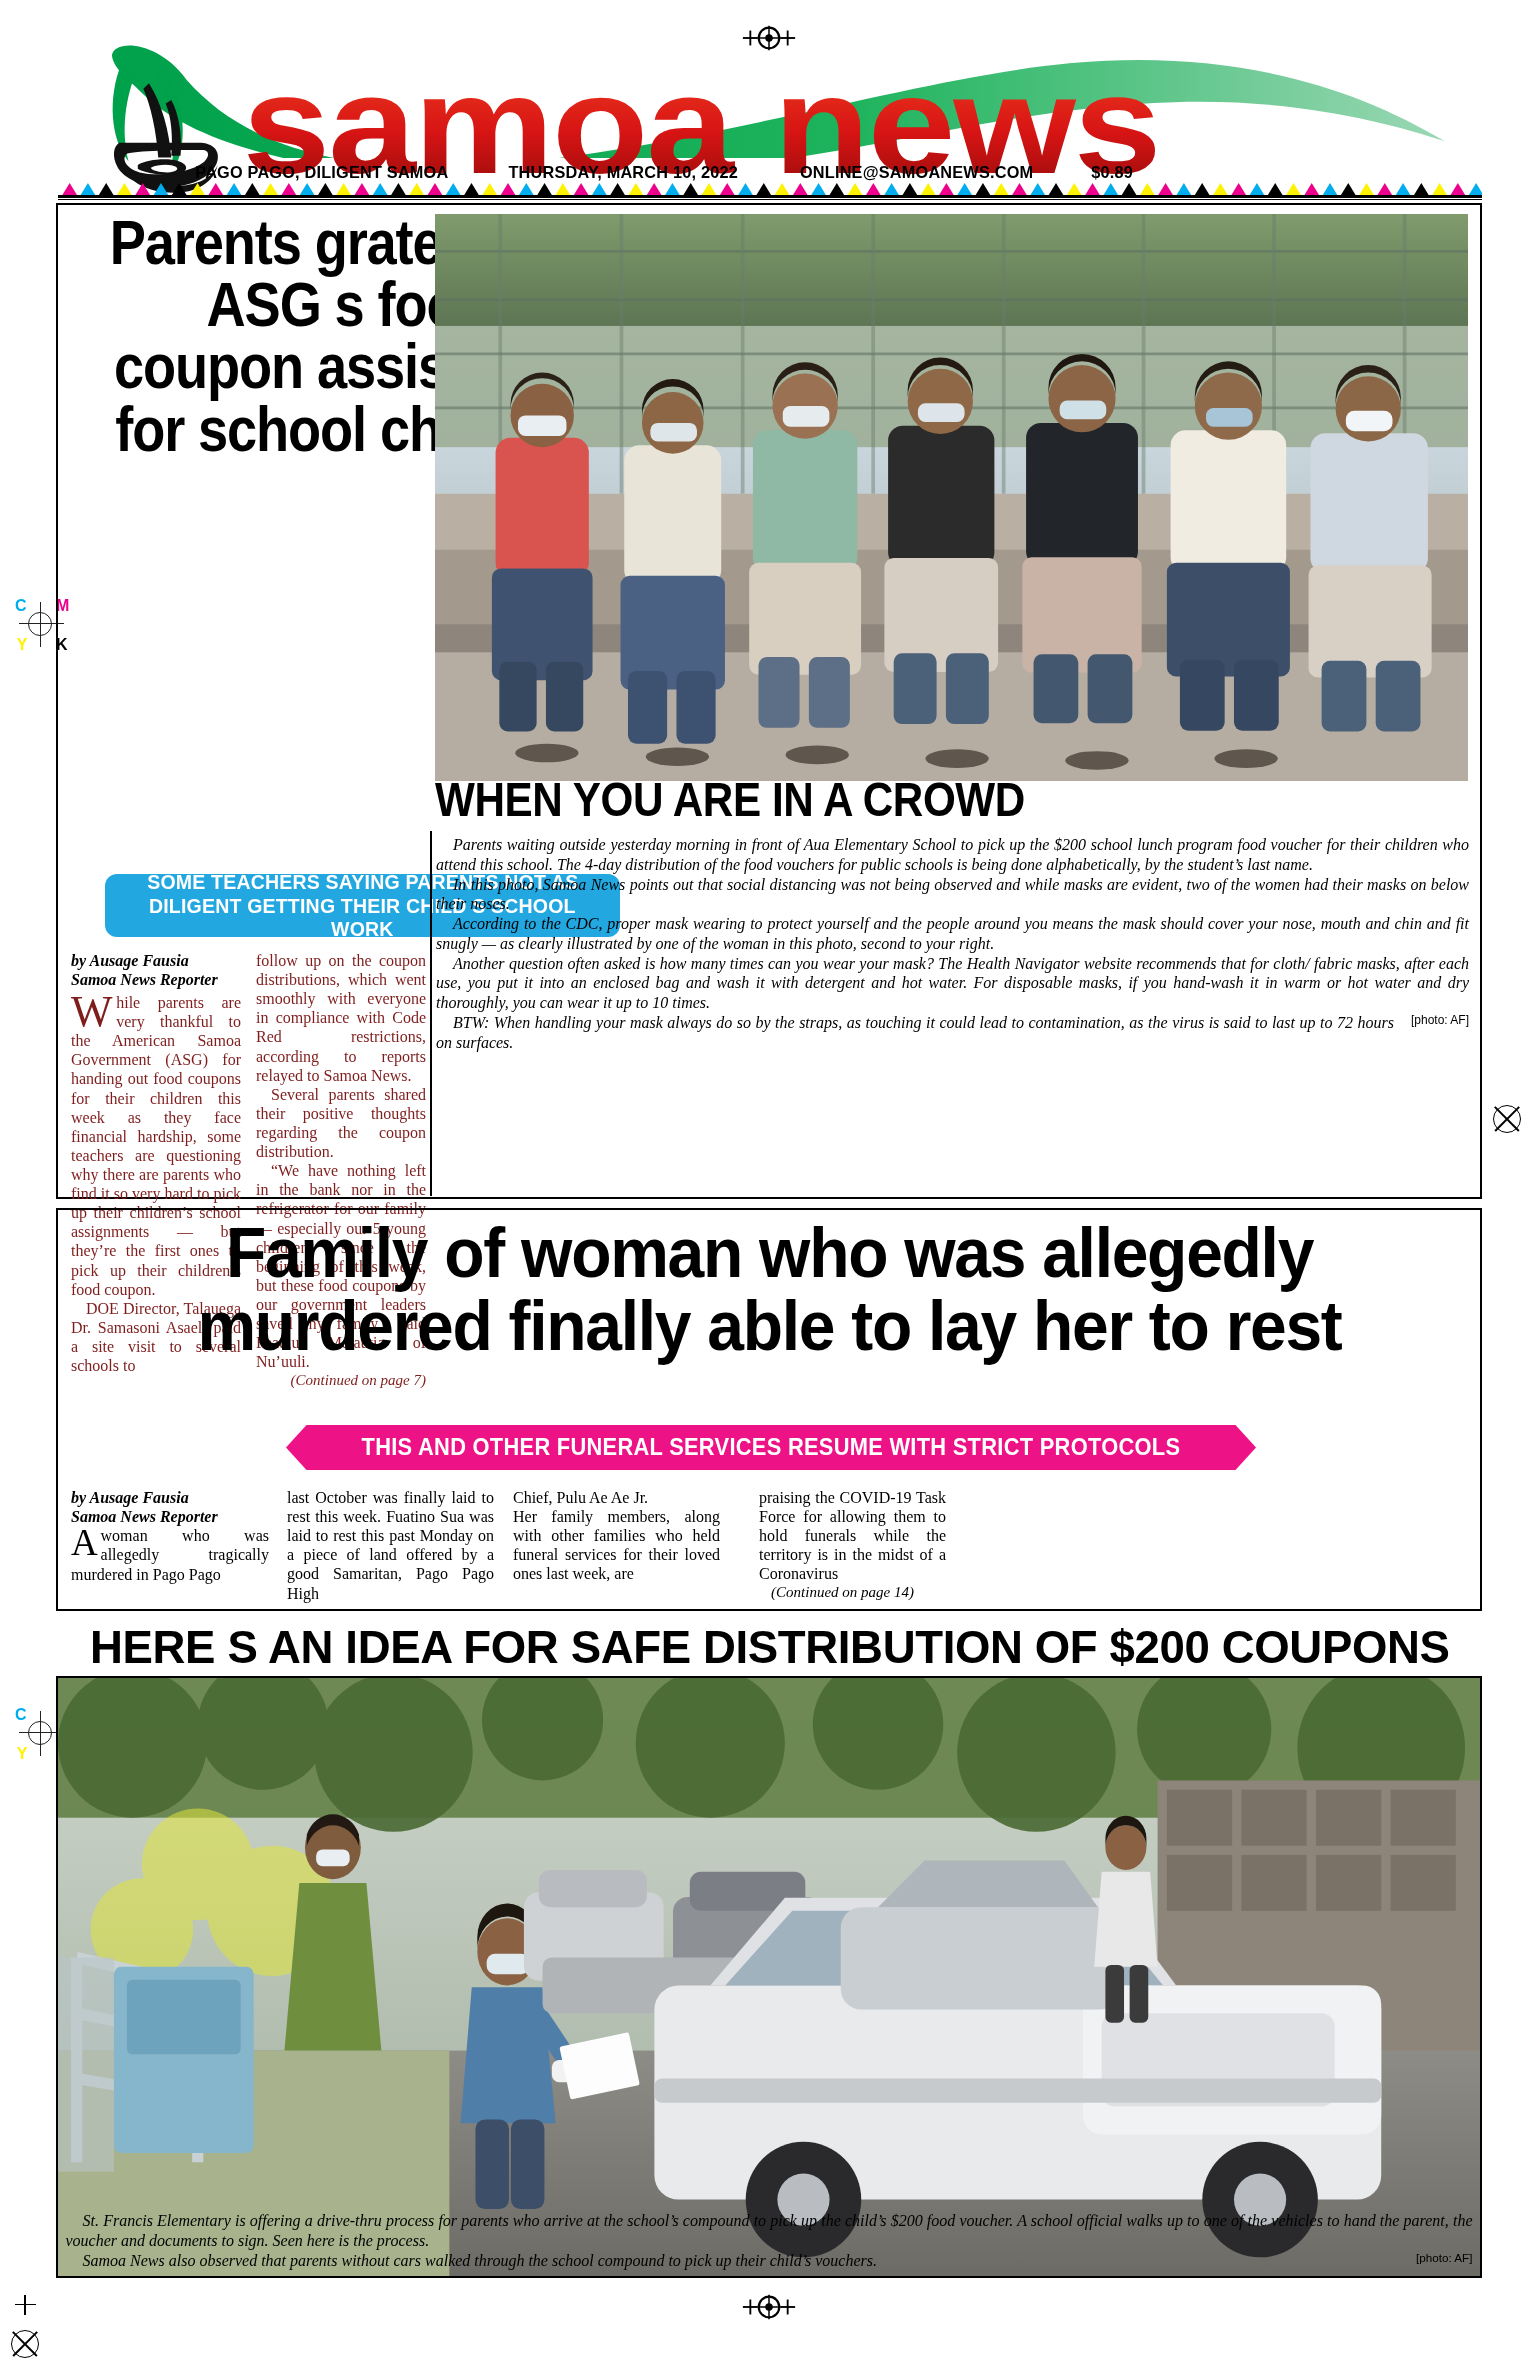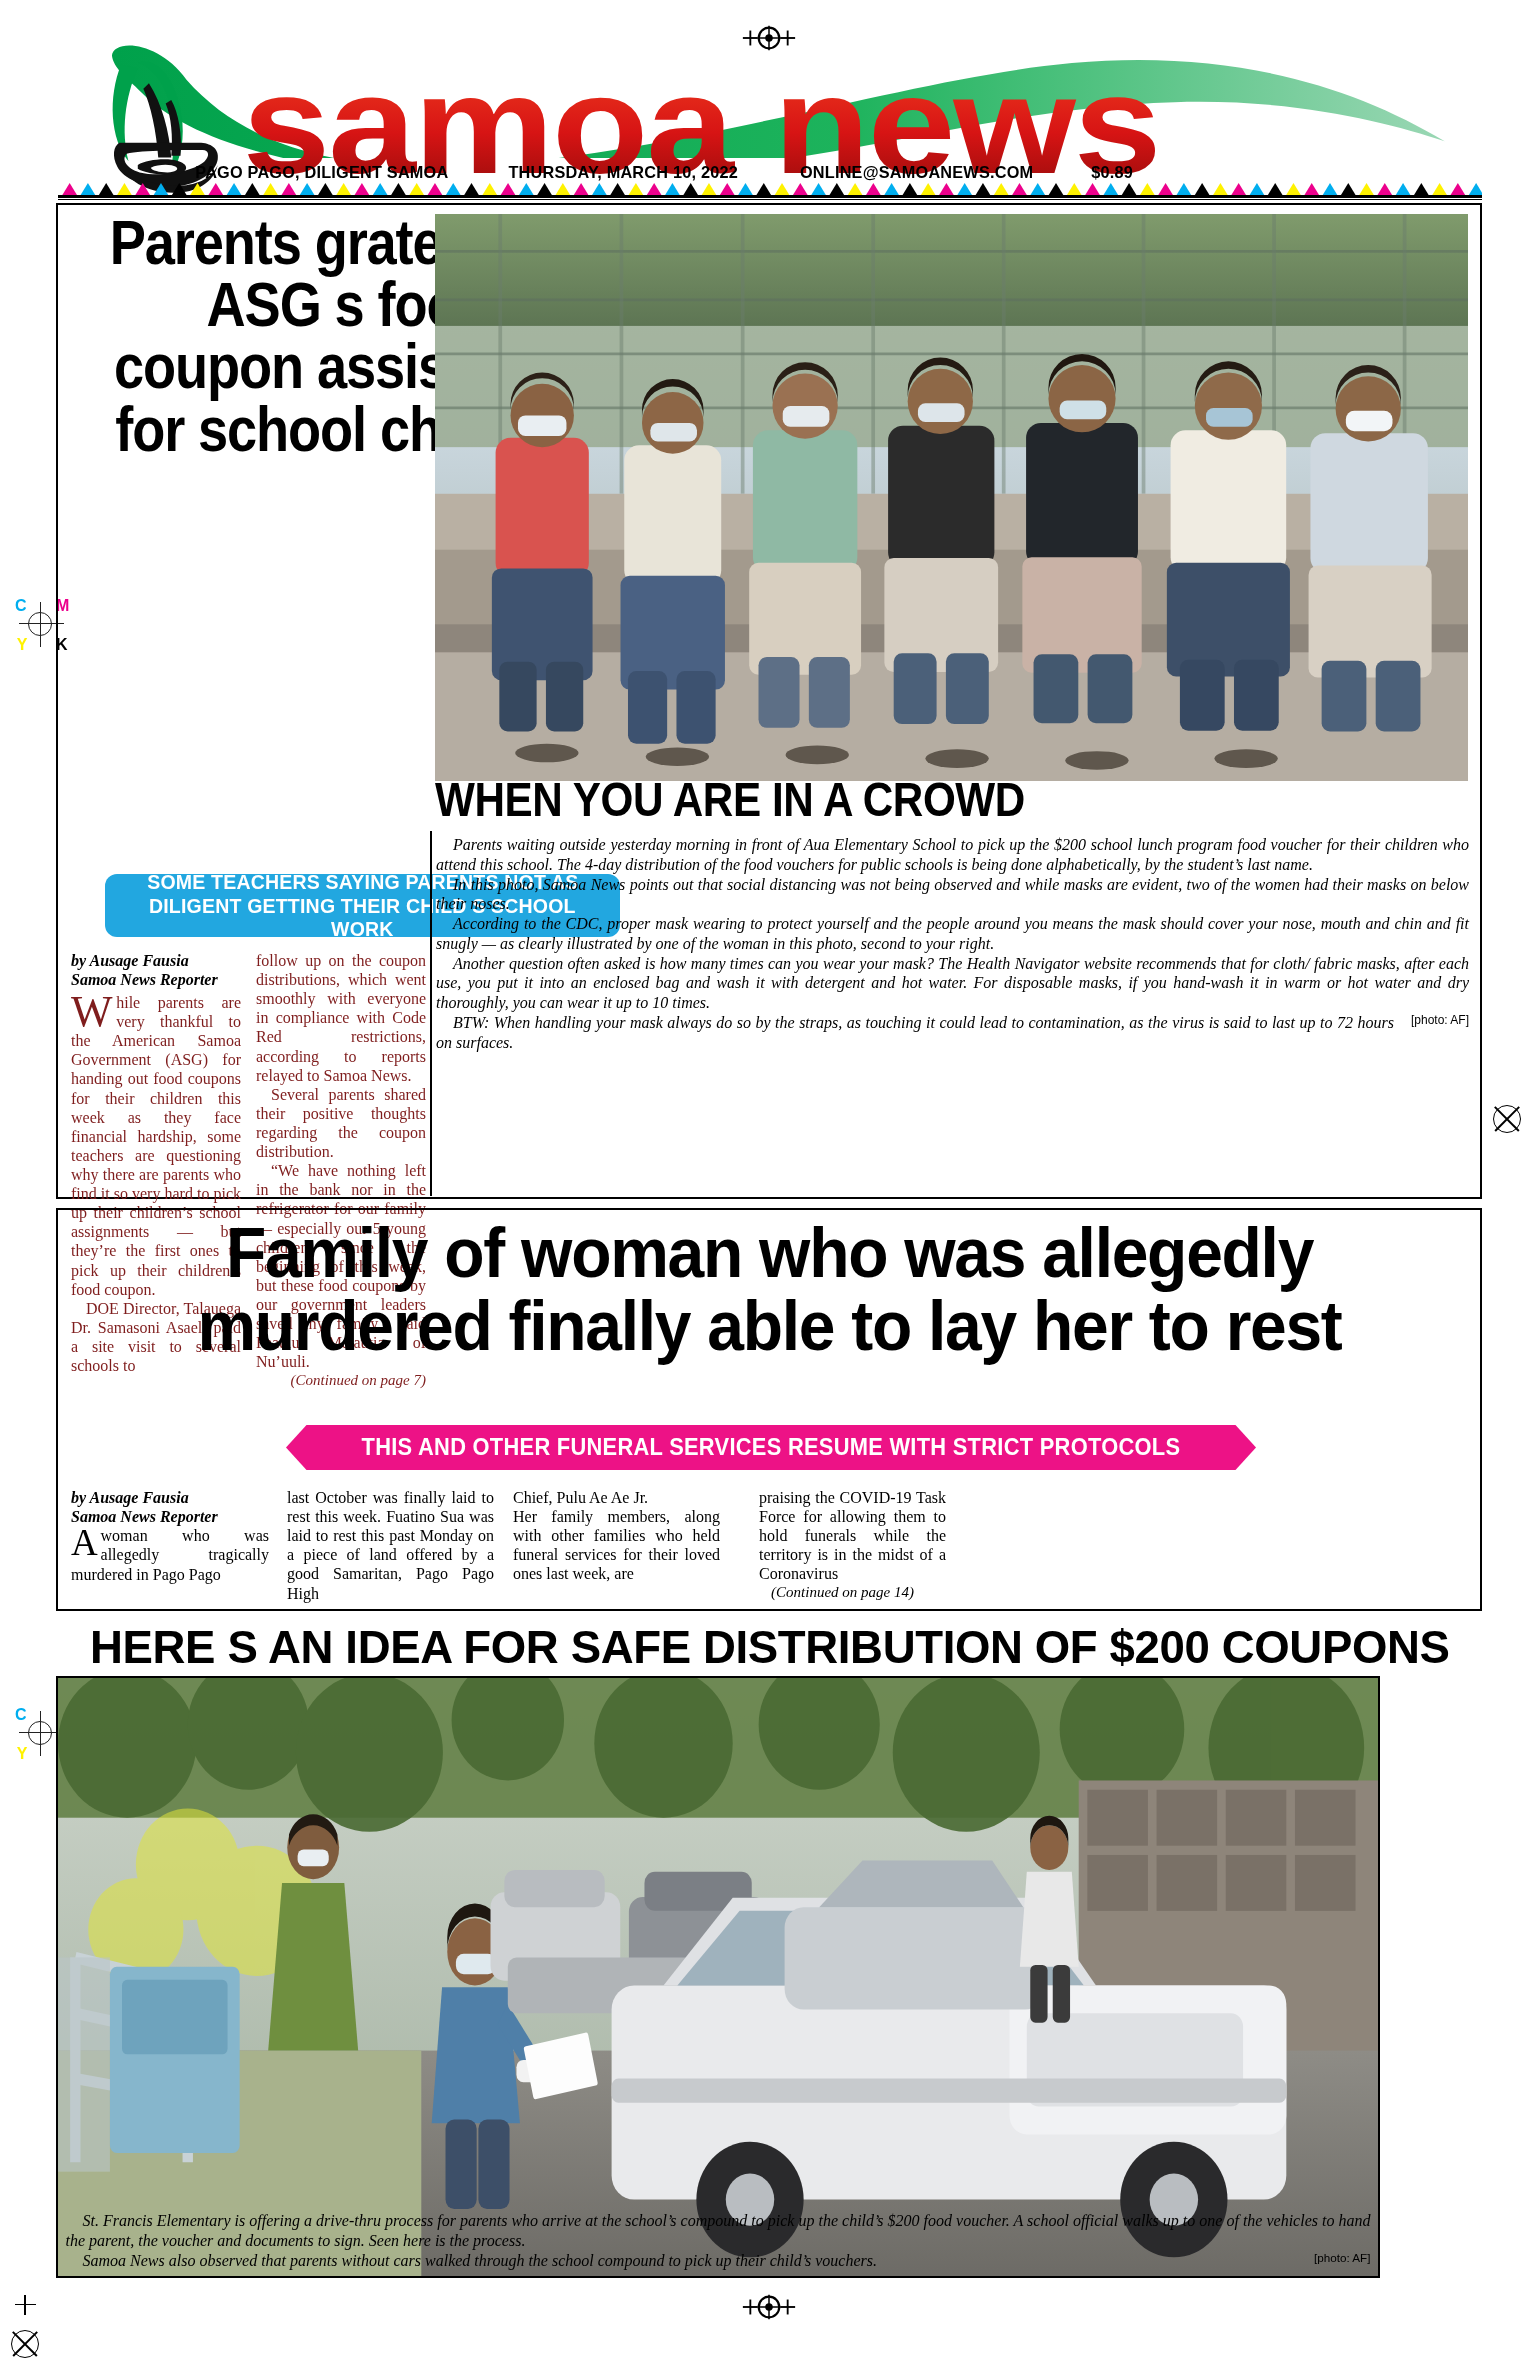--- a/index.html
+++ b/index.html
@@ -147,21 +147,21 @@
 
   
   .hl3 {
     position:absolute; left:58px; top:1622px; width:1424px; height:54px;
     font-family:"Liberation Sans Narrow","Liberation Sans",sans-serif;
     font-weight:bold; font-size:47px; line-height:1.06; letter-spacing:-0.4px;
     text-align:center; color:#000;
   }
   .hl3 span { display:inline-block; transform:scaleX(0.97); }
 
-  .block3 { position:absolute; left:56px; top:1676px; width:1324px; height:602px; border:2.3px solid #000; overflow:hidden; }
+  .block3 { position:absolute; left:56px; top:1676px; width:1426px; height:602px; border:2.3px solid #000; overflow:hidden; }
   .photo3 { position:absolute; inset:0; }
 
   .cap3 {
     position:absolute; left:7.5px; right:7.5px; bottom:5.6px;
     font-family:"Liberation Serif",serif; font-style:italic; font-size:16px;
     line-height:1.24; color:#000; text-align:justify;
   }
   .cap3 p { text-indent:17px; margin:0; }
   .cap3 .credit { font-family:"Liberation Sans",sans-serif; font-style:normal; font-size:11.7px; float:right; }
 </style>

